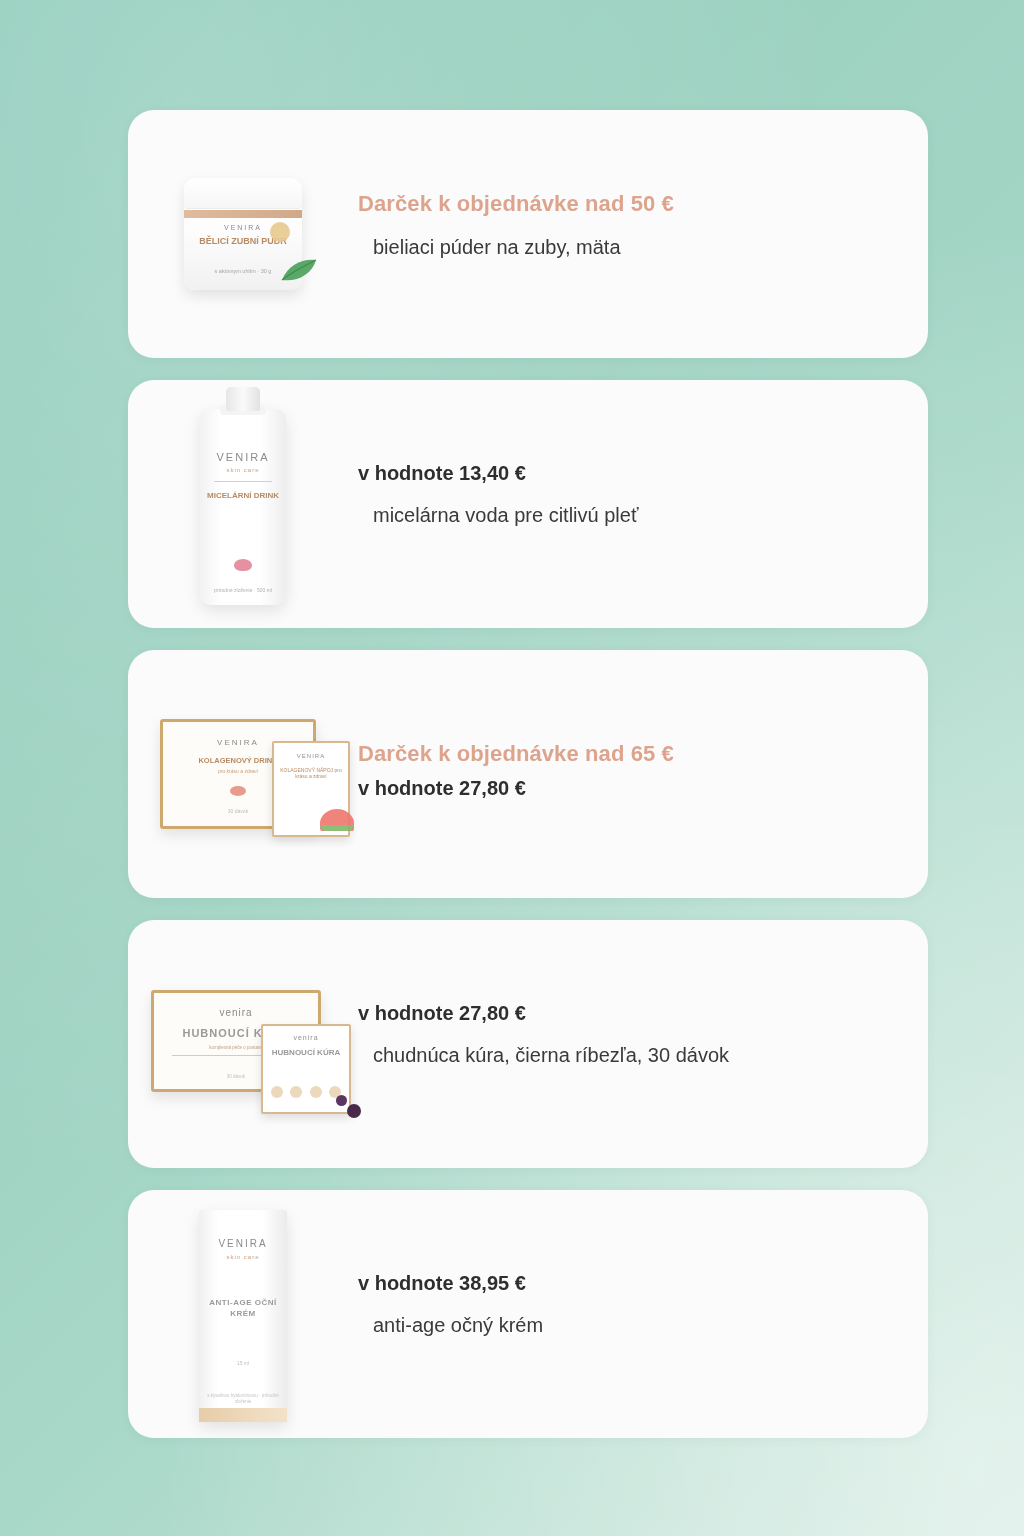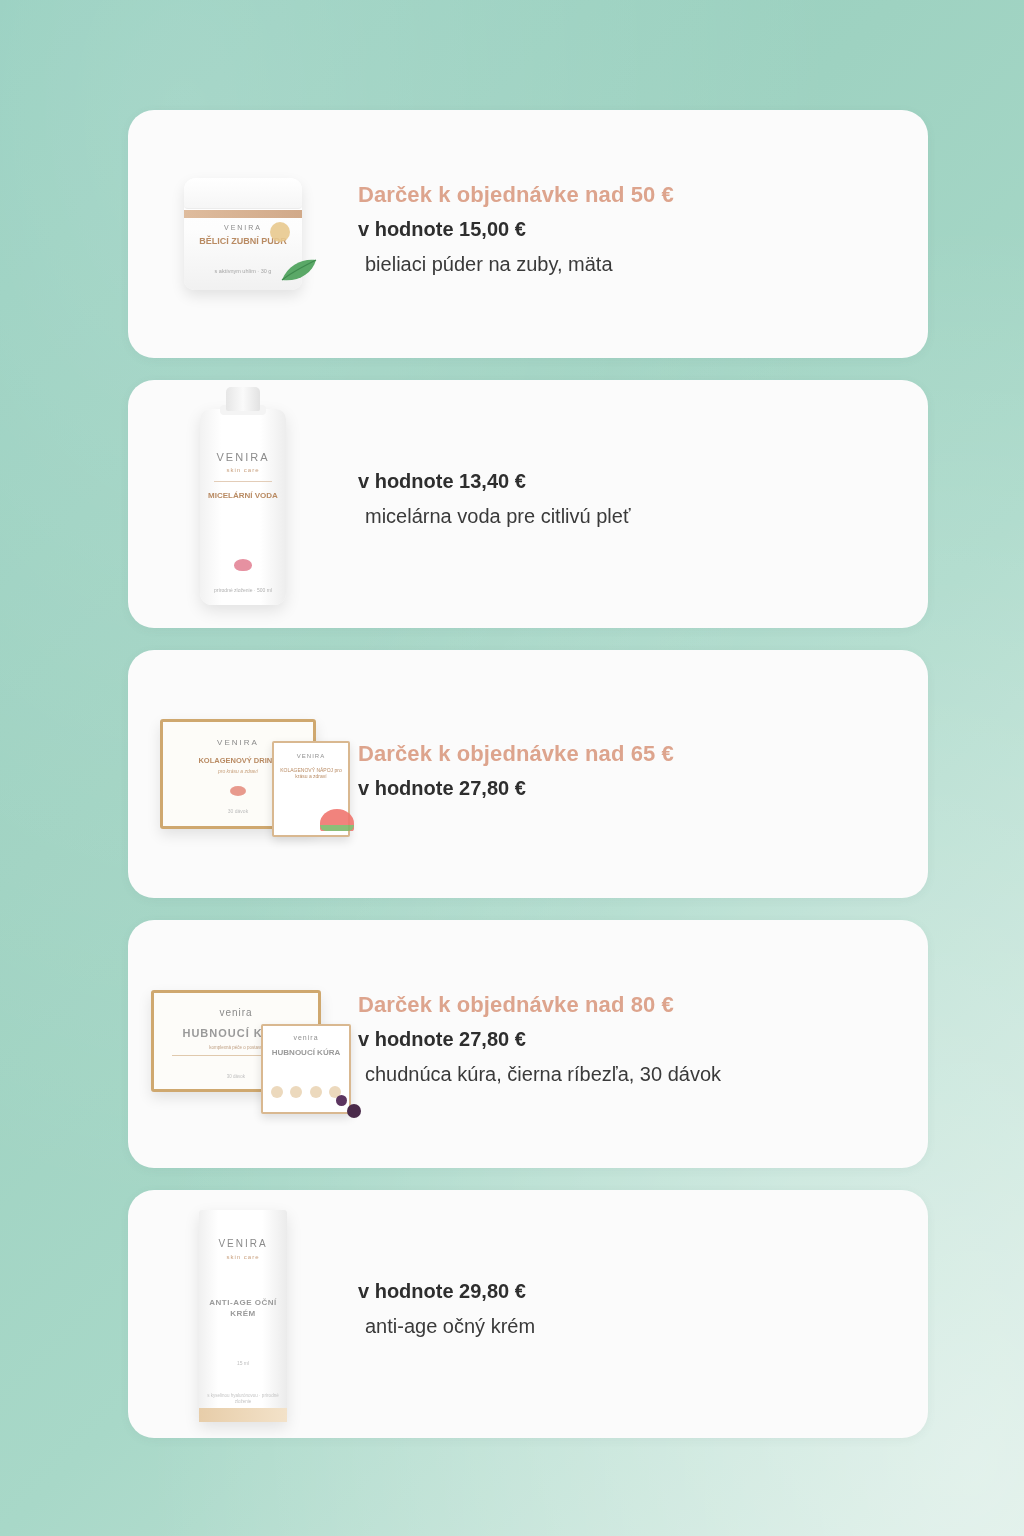--- a/index.html
+++ b/index.html
@@ -69,21 +69,21 @@
   .value {
     color: #2e2e2e;
     font-size: 20px;
     font-weight: bold;
     margin: 0 0 8px 0;
   }
   .desc {
     color: #3a3a3a;
     font-size: 20px;
     line-height: 1.55;
-    margin: 7px;
+    margin: 15px;
     max-width: 520px;
   }
 
   
   .prod { position: relative; }
 
   
   .jar {
     width: 118px; height: 112px;
     background: linear-gradient(180deg,#ffffff 0%,#fdfdfd 45%,#f1f1f1 100%);
@@ -253,35 +253,34 @@
             <div class="sub">s aktívnym uhlím · 30 g</div>
           </div>
           <svg class="mint" viewBox="0 0 40 30">
             <path d="M4 26 C10 10 26 4 38 6 C34 20 20 28 4 26 Z" fill="#5aa867"></path>
             <path d="M4 26 C14 18 26 12 38 6" stroke="#3f8a4e" stroke-width="1.2" fill="none"></path>
           </svg>
         </div>
       </div>
       <div class="card-text">
         <p class="tier">Darček k objednávke nad 50 €</p>
-        <p class="value">v hodnote 15,00 €</p>
         <p class="desc">bieliaci púder na zuby, mäta</p>
       </div>
     </div>
 
     <div class="card">
       <div class="card-media">
         <div class="prod" style="margin-top:6px;">
           <div class="bottle">
             <div class="neck"></div>
             <div class="cap"></div>
             <div class="b-brand">VENIRA</div>
             <div class="b-sub">skin care</div>
             <div class="b-line"></div>
-            <div class="b-title">MICELÁRNÍ VODA</div>
+            <div class="b-title">MICELÁRNÍ DRINK</div>
             <div class="berry"></div>
             <div class="b-foot">prírodné zloženie · 500 ml</div>
           </div>
         </div>
       </div>
       <div class="card-text">
         <p class="value">v hodnote 13,40 €</p>
         <p class="desc">micelárna voda pre citlivú pleť</p>
       </div>
     </div>
@@ -327,39 +326,38 @@
                 <i></i>
                 <i></i>
                 <i></i>
               </div>
             <div class="currant"></div>
             <div class="currant b"></div>
           </div>
         </div>
       </div>
       <div class="card-text">
-        <p class="tier">Darček k objednávke nad 80 €</p>
         <p class="value">v hodnote 27,80 €</p>
         <p class="desc">chudnúca kúra, čierna ríbezľa, 30 dávok</p>
       </div>
     </div>
 
     <div class="card">
       <div class="card-media">
         <div class="prod" style="margin-top:4px;">
           <div class="carton">
             <div class="c-brand">VENIRA</div>
             <div class="c-sub">skin care</div>
             <div class="c-title">ANTI-AGE OČNÍ KRÉM</div>
             <div class="c-mid">15 ml</div>
             <div class="c-foot">s kyselinou hyalurónovou · prírodné zloženie</div>
             <div class="c-bottom"></div>
           </div>
         </div>
       </div>
       <div class="card-text">
-        <p class="value">v hodnote 29,80 €</p>
+        <p class="value">v hodnote 38,95 €</p>
         <p class="desc">anti-age očný krém</p>
       </div>
     </div>
 
   </div>
 </div>
 
 </body></html>

